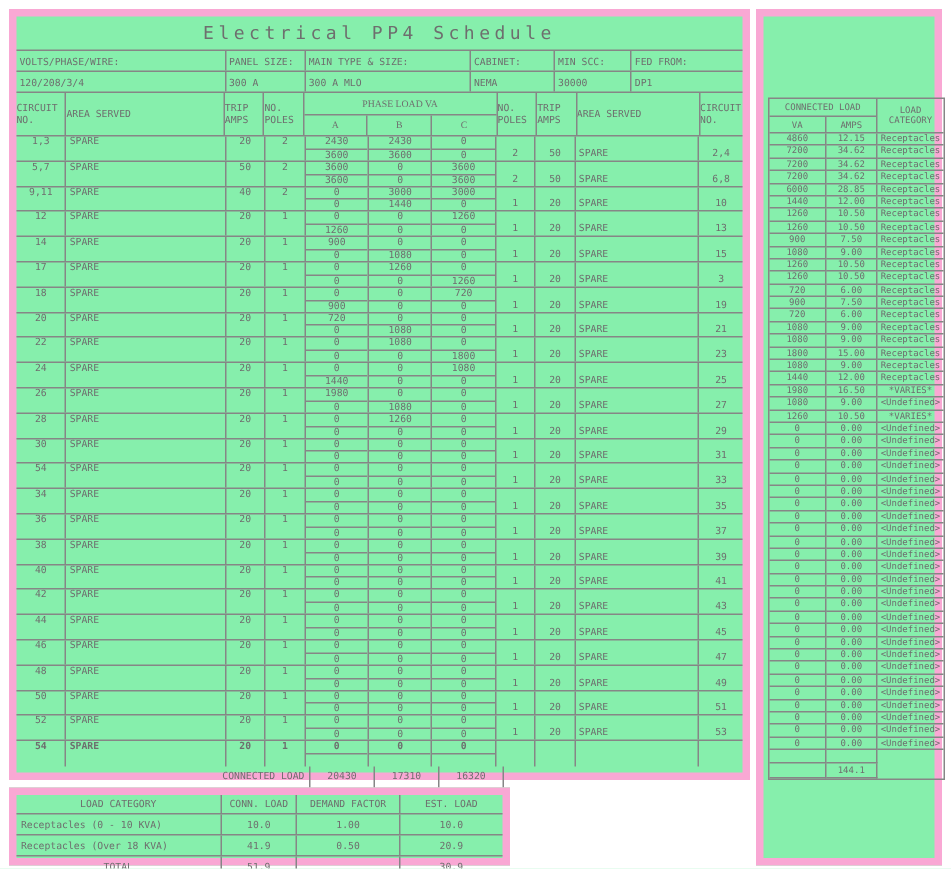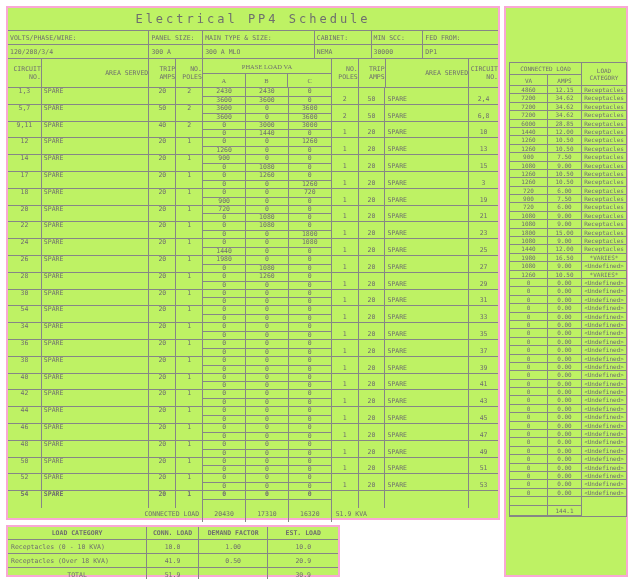--- a/index.html
+++ b/index.html
@@ -1,34 +1,34 @@
 <!DOCTYPE html>
 <html><head>
 <meta charset="utf-8">
 <style>
   html,body{margin:0;padding:0;background:#fff;}
   .canvas{position:relative;width:634px;height:579px;background:#ffffff;
     font-family:"DejaVu Sans Mono",monospace;color:#6e6e6e;}
-  .box{position:absolute;border:2px solid #f9a8d4;background:#bef264;box-sizing:border-box;}
+  .box{position:absolute;border:5px solid #f9a8d4;background:#86efac;box-sizing:border-box;}
   .main-box{left:6px;top:6px;width:494px;height:514px;}
   .right-box{left:504px;top:6px;width:124px;height:571px;}
   .summary-box{left:6px;top:525px;width:334px;height:52px;}
 
   .title-row{height:22px;border-bottom:1px solid #868686;display:flex;align-items:center;
     justify-content:center;font-size:12px;letter-spacing:3px;white-space:nowrap;}
 
   .info-row{display:flex;height:13px;border-bottom:1px solid #868686;font-size:6.5px;}
   .info-cell{border-right:1px solid #868686;box-sizing:border-box;display:flex;align-items:center;
     padding-left:2px;overflow:hidden;white-space:nowrap;}
   .info-cell:last-child{border-right:none;}
   .iw0{width:142px}.iw1{width:54px}.iw2{width:112px}.iw3{width:57px}.iw4{width:52px}.iw5{width:75px}
 
   .header-row{display:flex;height:28px;border-bottom:1px solid #868686;font-size:6.5px;text-align:center;}
   .hcell{border-right:1px solid #868686;box-sizing:border-box;display:flex;flex-direction:column;
-    align-items:flex-end;justify-content:center;line-height:8px;overflow:hidden;}
+    align-items:flex-start;justify-content:center;line-height:8px;overflow:hidden;}
   .phase-group{display:flex;flex-direction:column;width:129px;border-right:1px solid #868686;box-sizing:border-box;font-family:Liberation Serif, serif;}
   .phase-top{height:14px;border-bottom:1px solid #868686;display:flex;align-items:center;justify-content:center;}
   .phase-abc{flex:1;display:flex;}
   .phase-abc div{width:43px;border-right:1px solid #868686;box-sizing:border-box;display:flex;
     align-items:center;justify-content:center;}
   .phase-abc div:last-child{border-right:none;}
 
   .w-circ{width:34px}.w-area{width:108px}.w-trip{width:27px}.w-pole{width:27px}
   .w-ph{width:43px}.w-rpole{width:27px}.w-rtrip{width:27px}.w-rarea{width:84px}.w-rcirc{width:29px}
   .hcell.w-rcirc{border-right:none;}
@@ -62,21 +62,21 @@
   .rp-amps{width:34px;border-right:1px solid #868686;border-bottom:1px solid #868686;box-sizing:border-box;}
   .rp-cat{flex:1;border-bottom:1px solid #868686;box-sizing:border-box;overflow:hidden;white-space:nowrap;}
   .rp-line.blank .rp-cat{border-bottom:none;}
   .rp-total{display:flex;height:10px;font-size:6px;line-height:9px;text-align:center;}
   .rp-total .rp-va{border-bottom:1px solid #868686;}
   .rp-total .rp-amps{border-bottom:1px solid #868686;}
   .rp-total .nocell{flex:1;border:none;}
 
   .sum-row{display:flex;font-size:6.5px;border-bottom:1px solid #868686;align-items:center;}
   .sum-row:last-child{border-bottom:none;}
-  .sum-h{height:12px;font-weight:bold;}.sum-d{height:13px;}.sum-t{height:13px;}
+  .sum-h{height:12px;}.sum-d{height:13px;}.sum-t{height:13px;}
   .sum-cell{border-right:1px solid #868686;box-sizing:border-box;overflow:hidden;white-space:nowrap;
     height:100%;display:flex;align-items:center;justify-content:center;}
   .sum-cell:last-child{border-right:none;}
   .sc0{width:140px}.sc1{width:52px}.sc2{width:70px}.sc3{width:70px}
   .sum-d .sc0{justify-content:flex-start;padding-left:3px;}
 </style>
 </head>
 <body>
 
 <div class="canvas">
@@ -993,21 +993,20 @@
             <div class="line2"></div>
           </div>
         </div>
       </div>
 
     <div class="frow">
       <div class="fcell f-label">CONNECTED LOAD</div>
       <div class="fcell w-ph">20430</div>
       <div class="fcell w-ph">17310</div>
       <div class="fcell w-ph">16320</div>
-      <div class="fcell f-kva">51.9 KVA</div>
     </div>
   </div>
 
   <div class="box right-box">
     <div class="rp-table">
       <div class="rp-header">
         <div class="rp-hleft">
           <div class="rp-htitle">CONNECTED LOAD</div>
           <div class="rp-hcols">
             <div class="rp-hva">VA</div>

